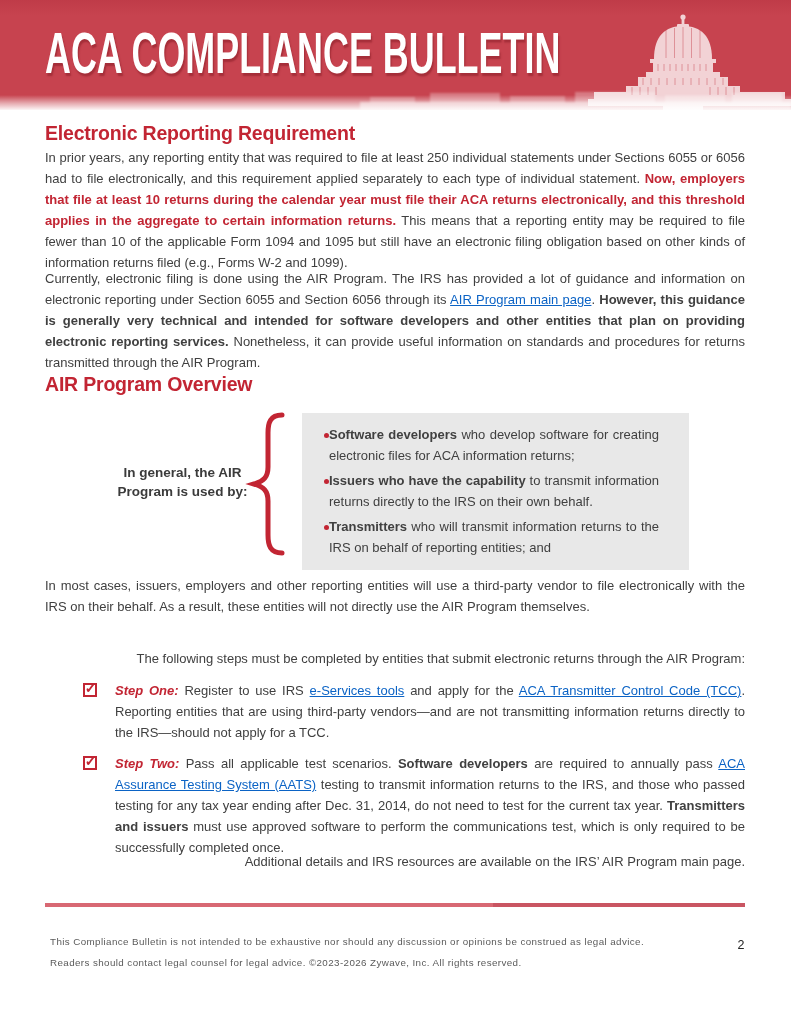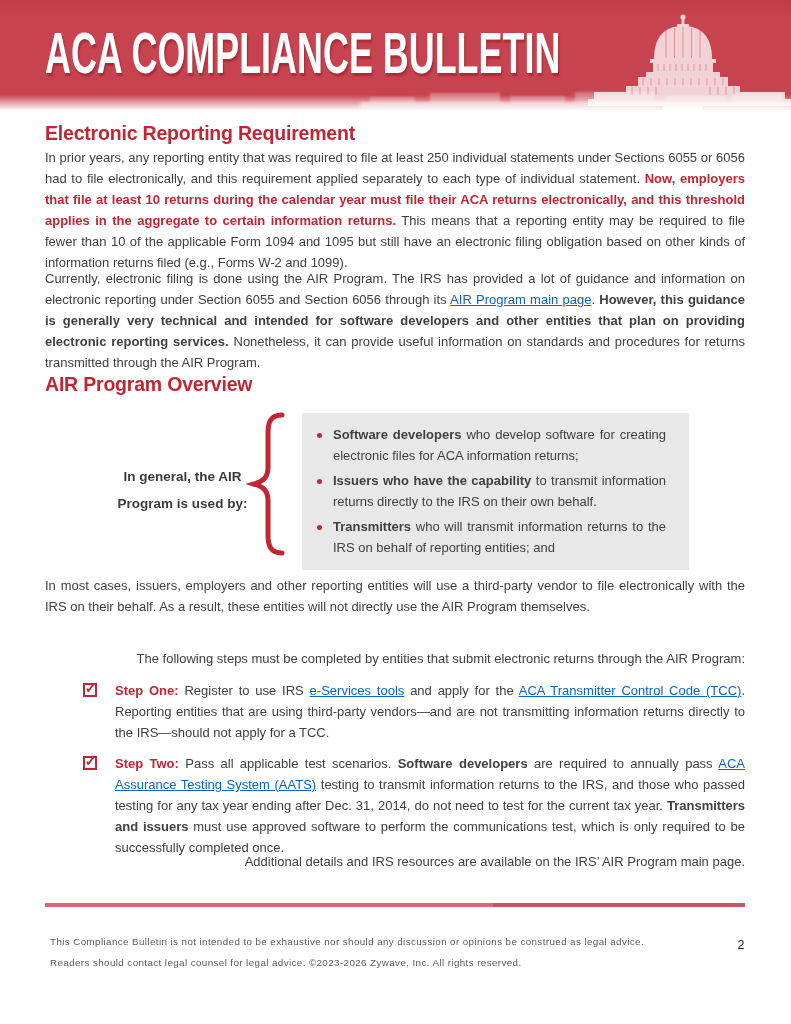--- a/index.html
+++ b/index.html
@@ -21,42 +21,42 @@
 
   
   .h2 { position:absolute; left:45px; width:700px; font-size:19.5px; font-weight:700;
         color:var(--accent,#C22533); letter-spacing:-0.2px; }
   .body { position:absolute; left:45px; width:700px; font-size:13px; line-height:21px;
           color:var(--body_text,#404040); text-align:justify; }
   .single { text-align:right; }
   .seg-n { }
   .seg-b { font-weight:700; }
   .seg-rb { font-weight:700; color:var(--accent,#C22533); }
-  .seg-sl { font-weight:700; color:var(--accent,#C22533); }
+  .seg-sl { font-weight:700; color:var(--accent,#C22533);font-style:italic; }
   .seg-a { color:var(--link,#0B63C5); text-decoration:underline; cursor:pointer; }
 
   
   .pos-h2-1 { top:122px; }
   .pos-p1   { top:147px; }
   .pos-p2   { top:268px; }
   .pos-h2-2 { top:373px; }
   .pos-p3   { top:575px; }
   .pos-h2-3 { top:622px; }
   .pos-intro{ top:648px; }
   .pos-step1{ top:680px; }
   .pos-step2{ top:753px; }
   .pos-closing{ top:851px; }
 
   
   .brace-label { position:absolute; left:100px; top:463px; width:165px; text-align:center;
-                 font-size:13.5px; line-height:27px; font-weight:700; color:var(--label_text,#3B3B3B); }
+                 font-size:13.5px; line-height:19px; font-weight:700; color:var(--label_text,#3B3B3B); }
   .brace { position:absolute; left:244px; top:411px; width:44px; height:146px; }
   .gray-box { position:absolute; left:302px; top:413px; width:387px; background:var(--box_bg,#E8E8E8);
               padding:7px 22px 7px 14px; }
-  .bullet-item { display:flex; gap:11px; margin:5px 1px; }
+  .bullet-item { display:flex; margin:5px 8px; }
   .bullet-dot { flex:none; width:5px; height:5px; border-radius:50%; background:var(--accent,#C22533); margin-top:8px; }
   .bullet-text { flex:1; font-size:13px; line-height:20.5px; color:var(--body_text,#404040); text-align:justify; }
 
   
   .step { position:absolute; left:45px; width:700px; }
   .checkbox { position:absolute; left:38px; top:3px; width:14px; height:14px;
               border:2px solid var(--accent,#C22533); display:flex; align-items:center; justify-content:center; background:#fff; }
   .check { color:var(--accent,#C22533); font-weight:700; font-size:14px; line-height:1; margin-top:-4px; margin-left:1px; }
   .step-body { margin-left:70px; width:630px; font-size:13px; line-height:21px;
                color:var(--body_text,#404040); text-align:justify; }

